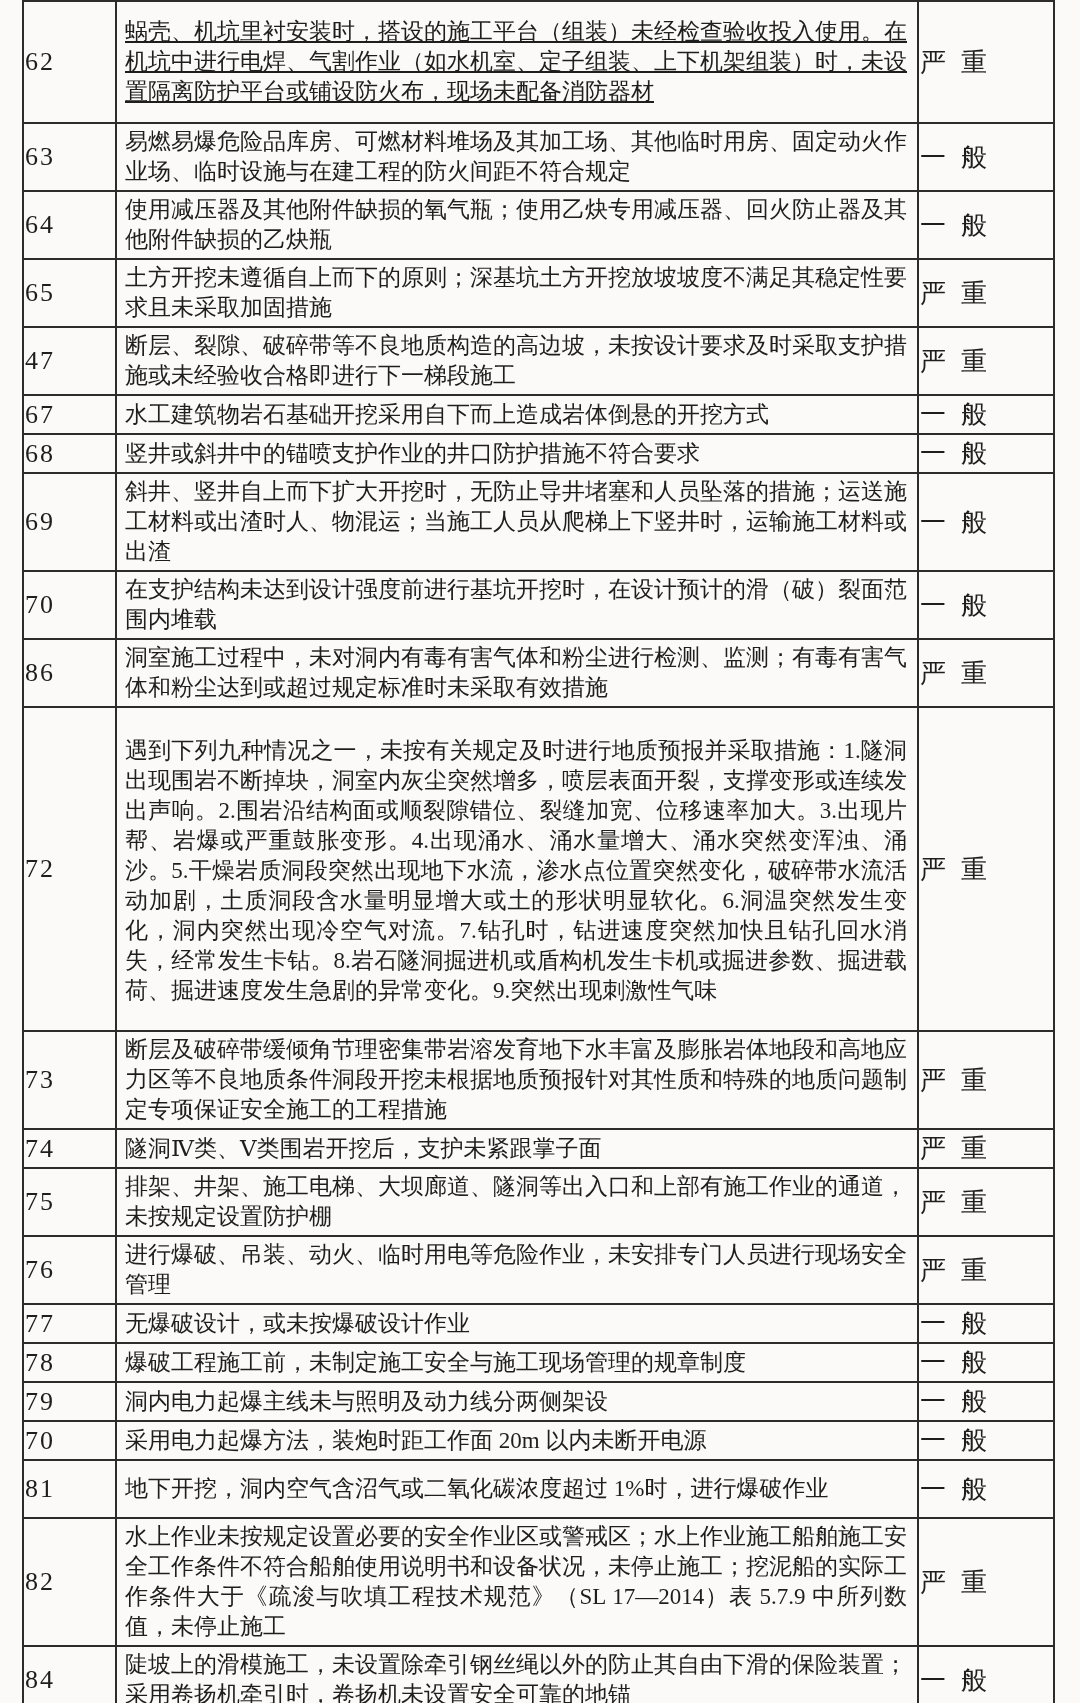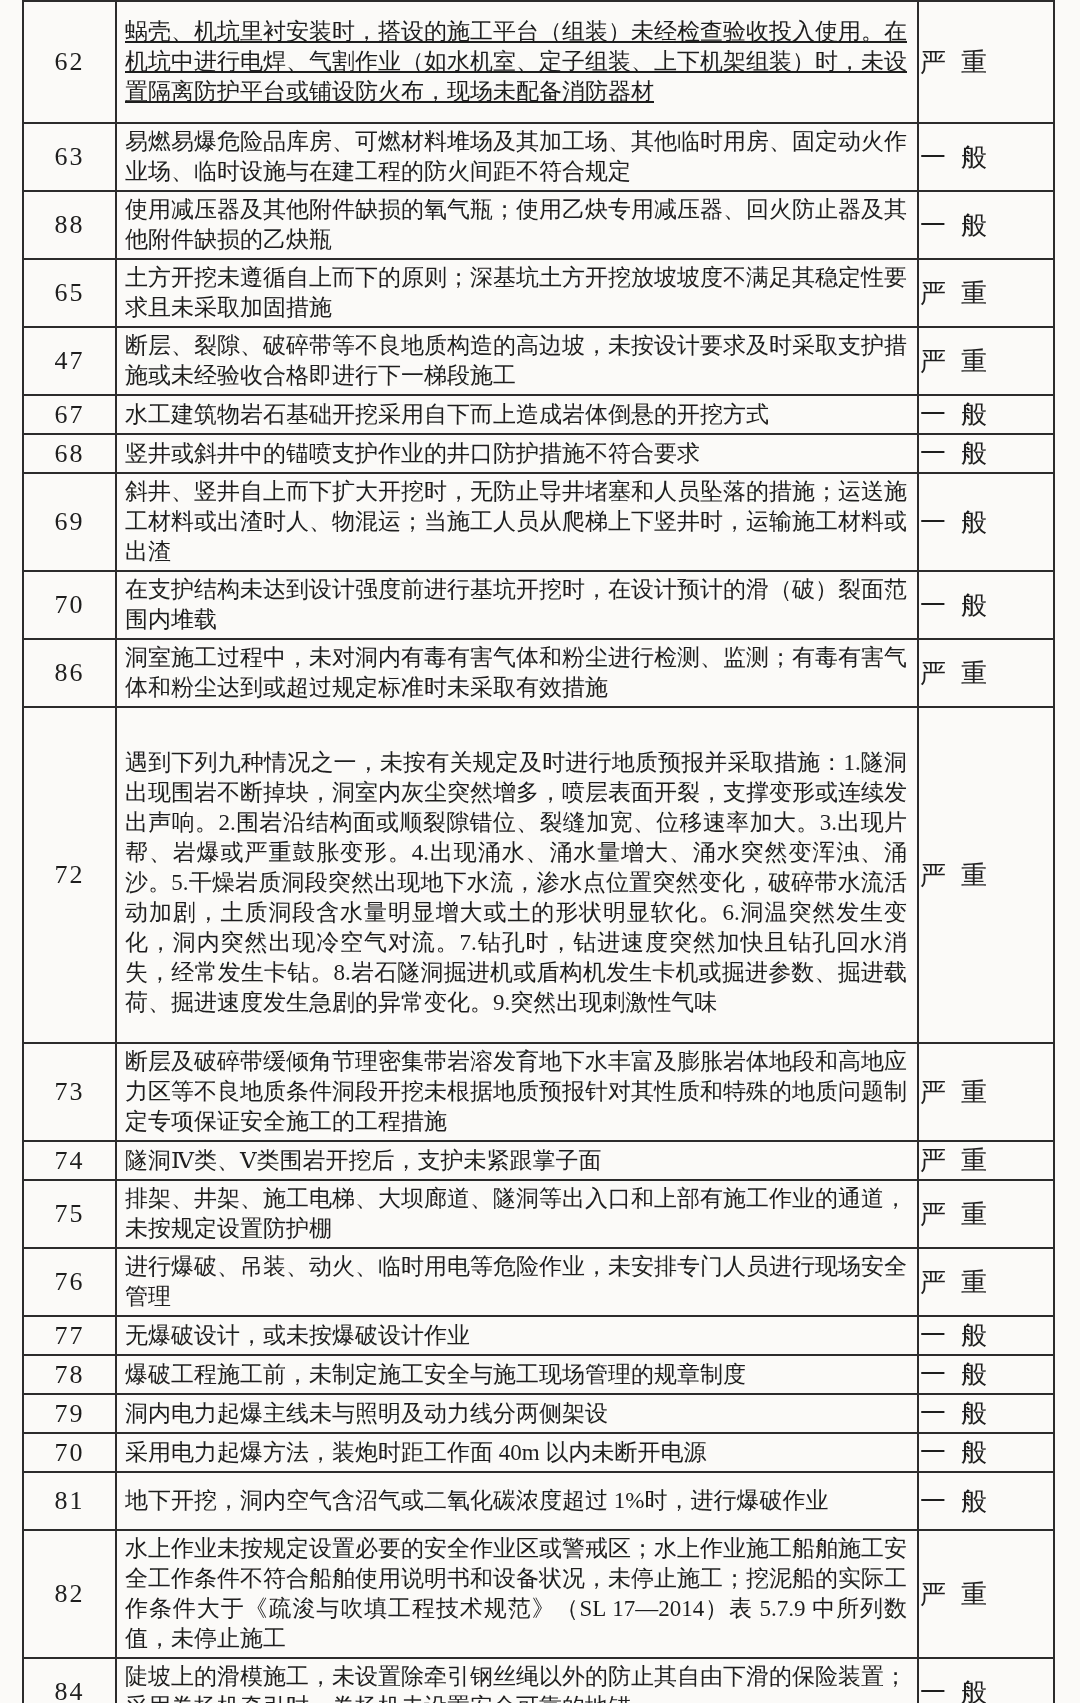--- a/index.html
+++ b/index.html
@@ -23,21 +23,21 @@
     width: 1031px;
     border-collapse: collapse;
     table-layout: fixed;
   }
   table.violation-table td {
     border: 2px solid #2c2c2c;
     vertical-align: middle;
     background: transparent;
   }
   td.cell-no {
-    text-align: center;
+    text-align: left;
     font-size: 26px;
     letter-spacing: 2px;
   }
   td.cell-desc {
     font-size: 23px;
     line-height: 30px;
     padding: 3px 10px 3px 8px;
     text-align: justify;
     text-justify: inter-ideograph;
   }
@@ -45,21 +45,21 @@
     text-align: left;
     font-size: 26px;
     white-space: nowrap;
   }
   td.cell-sev .sev-text {
     letter-spacing: 15px;
     margin-right: -15px;
   }
   
   tr:nth-child(1) td.cell-desc  { padding-top: 15px; padding-bottom: 15px; text-decoration: underline; }
-  tr:nth-child(11) td.cell-desc { padding-top: 40px; padding-bottom: 24px; }
+  tr:nth-child(11) td.cell-desc { padding-top: 28px; padding-bottom: 24px; }
   tr:nth-child(20) td.cell-desc { padding-top: 13px; padding-bottom: 13px; margin-left: 48px; }
 </style>
 </head>
 <body>
 
 <div class="page">
   <table class="violation-table">
     <colgroup>
       <col style="width:93px">
       <col style="width:802px">
@@ -70,21 +70,21 @@
           <td class="cell-no">62</td>
           <td class="cell-desc">蜗壳、机坑里衬安装时，搭设的施工平台（组装）未经检查验收投入使用。在机坑中进行电焊、气割作业（如水机室、定子组装、上下机架组装）时，未设置隔离防护平台或铺设防火布，现场未配备消防器材</td>
           <td class="cell-sev"><span class="sev-text">严重</span></td>
         </tr>
         <tr>
           <td class="cell-no">63</td>
           <td class="cell-desc">易燃易爆危险品库房、可燃材料堆场及其加工场、其他临时用房、固定动火作业场、临时设施与在建工程的防火间距不符合规定</td>
           <td class="cell-sev"><span class="sev-text">一般</span></td>
         </tr>
         <tr>
-          <td class="cell-no">88</td>
+          <td class="cell-no">64</td>
           <td class="cell-desc">使用减压器及其他附件缺损的氧气瓶；使用乙炔专用减压器、回火防止器及其他附件缺损的乙炔瓶</td>
           <td class="cell-sev"><span class="sev-text">一般</span></td>
         </tr>
         <tr>
           <td class="cell-no">65</td>
           <td class="cell-desc">土方开挖未遵循自上而下的原则；深基坑土方开挖放坡坡度不满足其稳定性要求且未采取加固措施</td>
           <td class="cell-sev"><span class="sev-text">严重</span></td>
         </tr>
         <tr>
           <td class="cell-no">47</td>
@@ -151,21 +151,21 @@
           <td class="cell-desc">爆破工程施工前，未制定施工安全与施工现场管理的规章制度</td>
           <td class="cell-sev"><span class="sev-text">一般</span></td>
         </tr>
         <tr>
           <td class="cell-no">79</td>
           <td class="cell-desc">洞内电力起爆主线未与照明及动力线分两侧架设</td>
           <td class="cell-sev"><span class="sev-text">一般</span></td>
         </tr>
         <tr>
           <td class="cell-no">70</td>
-          <td class="cell-desc">采用电力起爆方法，装炮时距工作面 40m 以内未断开电源</td>
+          <td class="cell-desc">采用电力起爆方法，装炮时距工作面 20m 以内未断开电源</td>
           <td class="cell-sev"><span class="sev-text">一般</span></td>
         </tr>
         <tr>
           <td class="cell-no">81</td>
           <td class="cell-desc">地下开挖，洞内空气含沼气或二氧化碳浓度超过 1%时，进行爆破作业</td>
           <td class="cell-sev"><span class="sev-text">一般</span></td>
         </tr>
         <tr>
           <td class="cell-no">82</td>
           <td class="cell-desc">水上作业未按规定设置必要的安全作业区或警戒区；水上作业施工船舶施工安全工作条件不符合船舶使用说明书和设备状况，未停止施工；挖泥船的实际工作条件大于《疏浚与吹填工程技术规范》（SL 17—2014）表 5.7.9 中所列数值，未停止施工</td>

